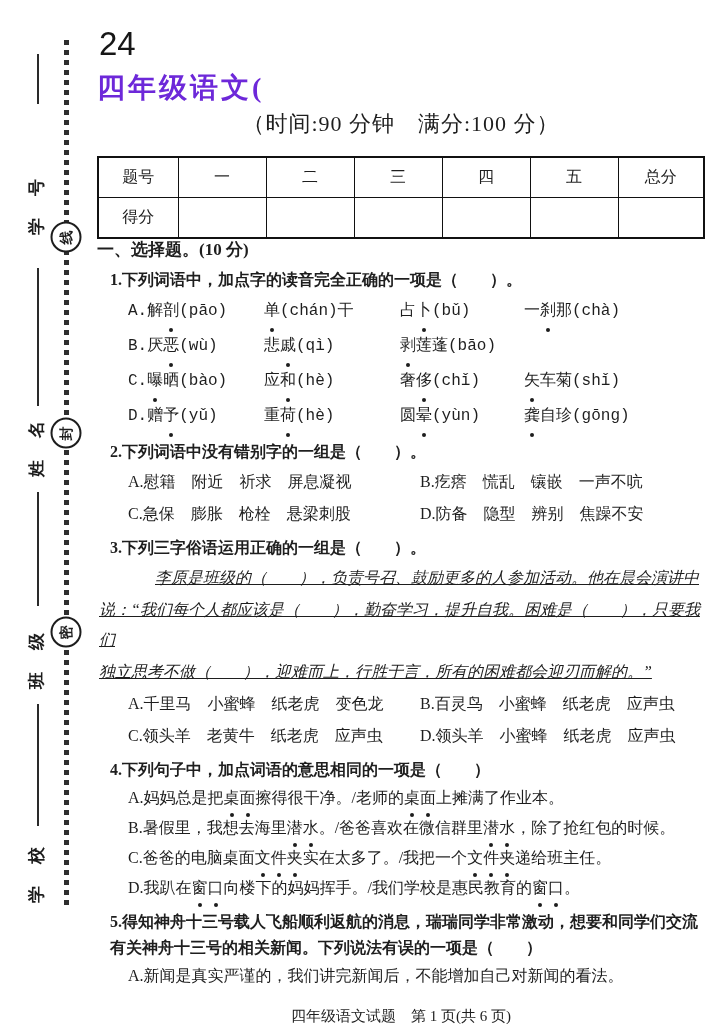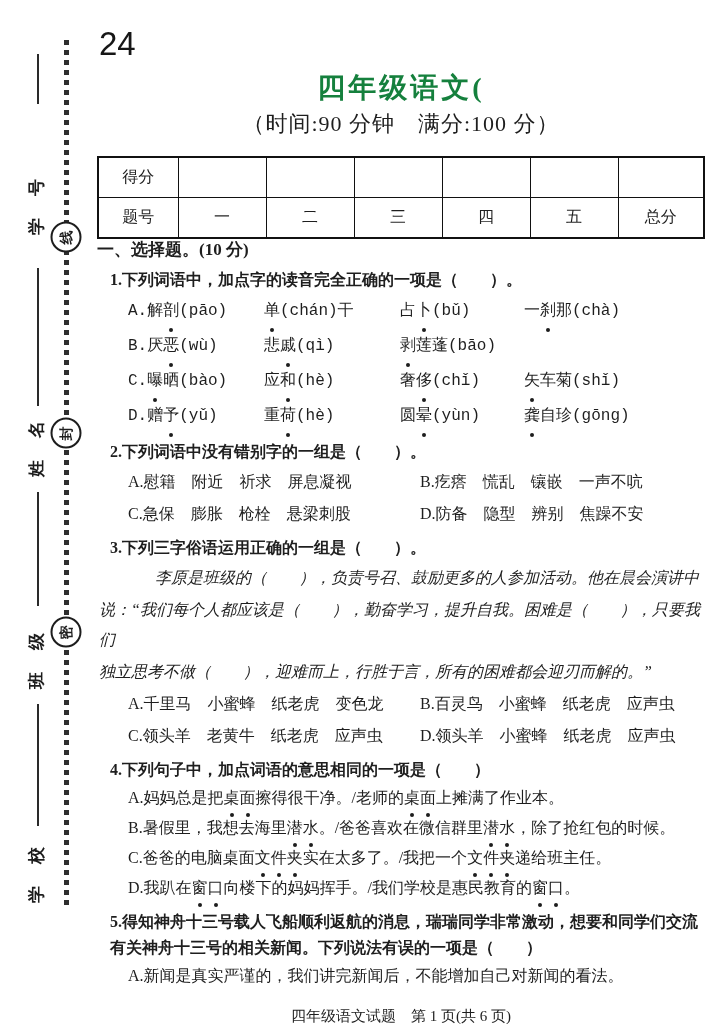--- a/index.html
+++ b/index.html
@@ -30,38 +30,38 @@
     background:#fff; display:flex; align-items:center; justify-content:center; z-index:2;
   }
   .sc1 { top:237px; } .sc2 { top:433px; } .sc3 { top:632px; }
   .seal-circle span { transform:rotate(-90deg); font-size:14px; font-weight:bold; }
   
   .content { position:absolute; left:97px; top:0; width:608px; }
   .page-num {
     margin:26px 0 0 2px; height:36px; font-family:Liberation Sans, sans-serif;
     font-size:33px; line-height:36px; color:#161616;
   }
-  .title { margin-top:10px; height:32px; text-align:center; font-size:28px; line-height:32px;
-           font-weight:bold; letter-spacing:3px; color:#15803d; }
+  .title { margin-top:10px; height:32px; text-align:left; font-size:28px; line-height:32px;
+           font-weight:bold; letter-spacing:3px; color:#6d28d9; }
   .subtitle { margin-top:8px; height:24px; text-align:center; font-size:22px; line-height:24px;
               letter-spacing:1px; }
   table.score { width:100%; margin-top:20px; border-collapse:collapse; table-layout:fixed;
                 border:2px solid #111; }
   table.score th, table.score td { border:1px solid #111; height:37px; text-align:center;
                 font-size:16px; font-weight:normal; }
   table.score th { font-family:"Liberation Sans","DejaVu Sans",sans-serif; }
   .zh-sans { font-family:"Liberation Sans","DejaVu Sans",sans-serif; }
   .section-heading { height:22px; font-size:17px; line-height:22px; font-weight:bold; }
   .question { margin:0; }
   .stem { margin-top:6px; padding-left:13px; font-size:16px; line-height:26px;font-weight:bold; }
   .opt-grid4 { margin-left:31px; margin-top:2px; display:grid;
                grid-template-columns:136px 136px 124px 1fr; line-height:33px; font-size:16px;font-family:Liberation Mono, monospace; }
   .opt-grid2 { margin-left:31px; margin-top:2px; display:grid;
                grid-template-columns:292px 1fr; line-height:30px; font-size:16px; }
-  .passage { margin-left:2px; margin-top:2px; font-style:italic; font-size:16px; line-height:30px; }
+  .passage { margin-left:2px; margin-top:2px; font-style:italic; font-size:16px; line-height:30px;text-decoration:underline; }
   .passage.first { text-indent:56px; }
   .opt-line { margin-left:31px; line-height:30px; font-size:16px; }
   .footer { margin-top:14px; height:22px; text-align:center; font-size:15px; line-height:22px; }
   
   .dt { position:relative; display:inline-block; }
   .dt::after {
     content:""; position:absolute; left:50%; bottom:-4px; transform:translateX(-50%);
     width:4px; height:4px; border-radius:50%; background:#1d1d1d;
   }
 </style>
@@ -100,37 +100,37 @@
         <col style="width:80px">
           <col style="width:88px">
           <col style="width:88px">
           <col style="width:88px">
         <col style="width:88px">
           <col style="width:88px">
           <col>
       </colgroup>
       <tbody>
           <tr>
-        <td class="zh-sans">得分</td>
-        <td></td>
-        <td></td>
-        <td></td>
-        <td></td>
-        <td></td>
-        <td></td>
-      </tr>
-      <tr>
         <th>题号</th>
         <th>一</th>
         <th>二</th>
         <th>三</th>
         <th>四</th>
         <th>五</th>
         <th>总分</th>
       </tr>
+      <tr>
+        <td class="zh-sans">得分</td>
+        <td></td>
+        <td></td>
+        <td></td>
+        <td></td>
+        <td></td>
+        <td></td>
+      </tr>
     </tbody>
       </table>
 
     <div class="section-heading">一、选择题。(10 分)</div>
 
     <div id="questions">
         <div class="question">
           <div class="stem">1.下列词语中，加点字的读音完全正确的一项是（　　）。</div>
           <div class="opt-grid4">
             <span class="opt-cell">A.解<span class="dt">剖</span>(pāo)</span>

